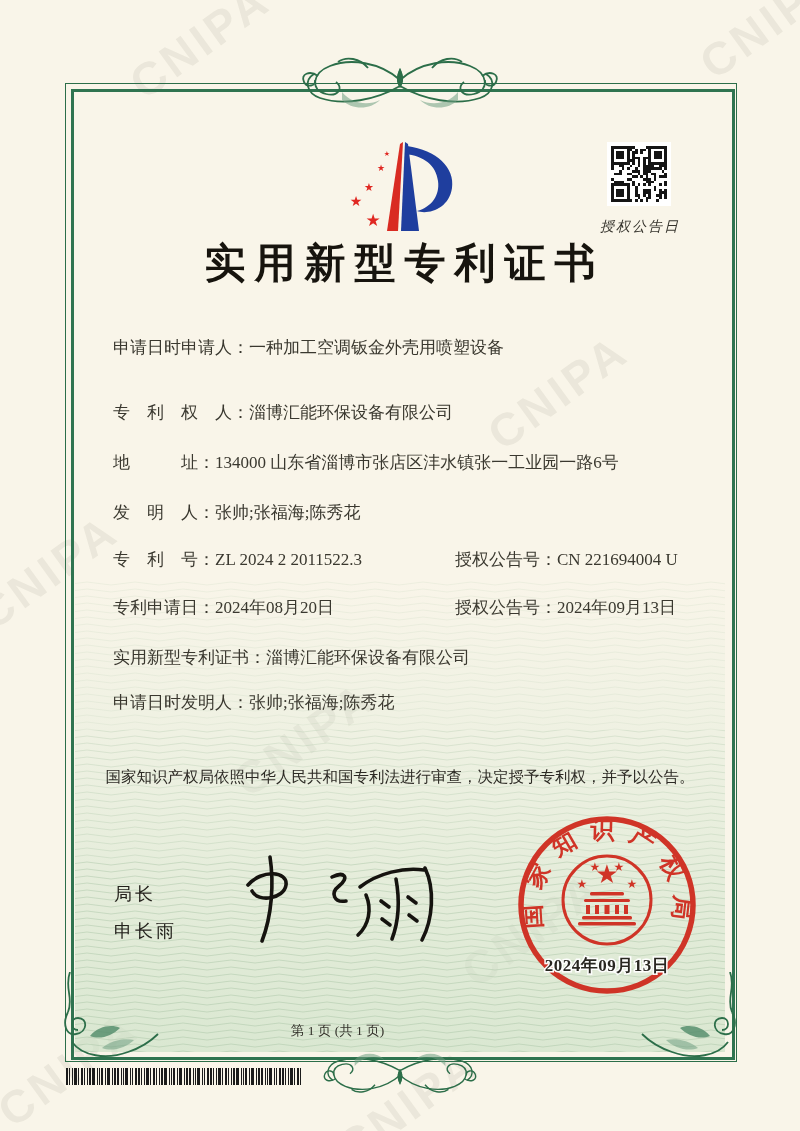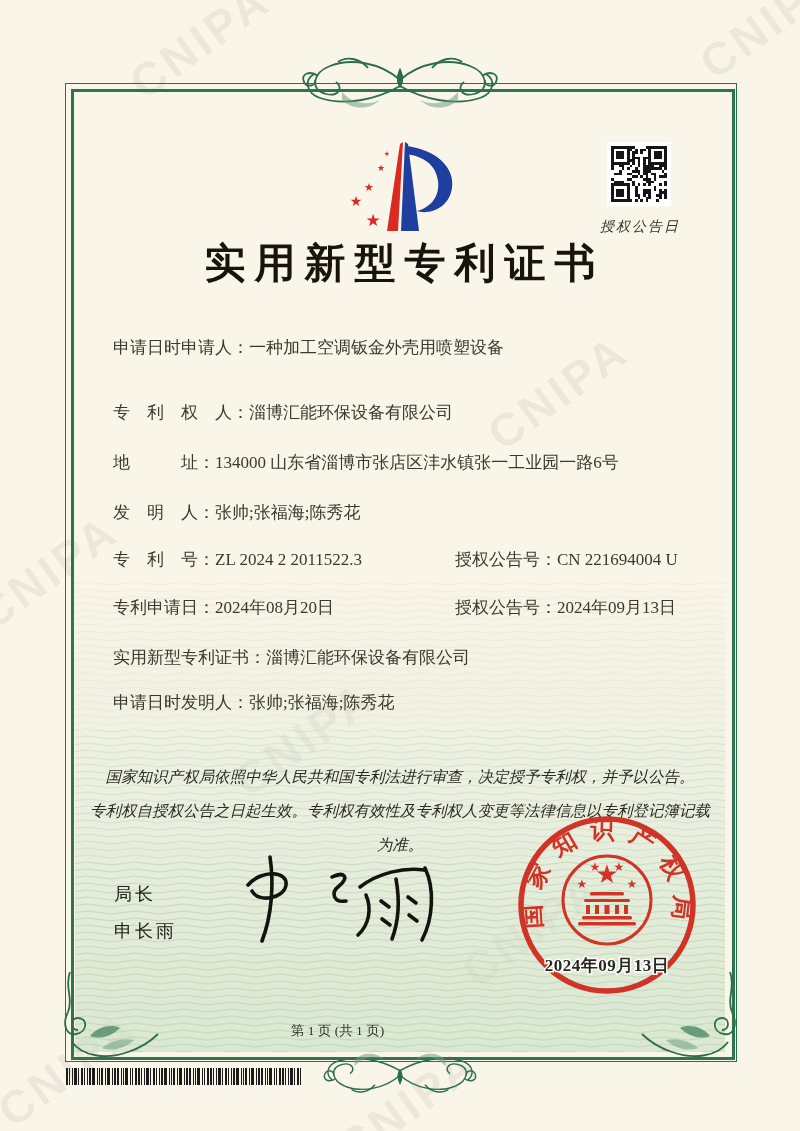--- a/index.html
+++ b/index.html
@@ -27,21 +27,21 @@
          font-style:italic;letter-spacing:2px;color:#35332c;}
   .title{position:absolute;left:0;top:236px;width:800px;text-align:center;font-size:41px;
          font-weight:700;letter-spacing:9px;text-indent:9px;color:#17140e;}
   
   .fields{position:absolute;left:113px;top:330px;width:610px;font-size:17px;color:#3a382f;}
   .frow{position:absolute;left:0;white-space:nowrap;}
   .r0{top:6px}.r1{top:71px}.r2{top:121px}.r3{top:171px}.r4{top:218px}.r5{top:266px}.r6{top:316px}.r7{top:361px}
   .fcol2{position:absolute;left:342px;top:0;white-space:nowrap;}
   
   .stmt{position:absolute;left:88px;top:760px;width:624px;text-align:center;font-size:15.5px;
-        font-style:italic;font-weight:500;line-height:34px;color:#2c2a24;}
+        font-weight:500;line-height:34px;color:#2c2a24;}
   
   .sig-title{position:absolute;left:114px;top:882px;font-family:"Liberation Sans","DejaVu Sans",sans-serif;
              font-size:18px;letter-spacing:3px;color:#23211c;}
   .sig-name{position:absolute;left:114px;top:919px;font-family:"Liberation Sans","DejaVu Sans",sans-serif;
             font-size:18px;letter-spacing:3px;color:#23211c;}
   .autograph{position:absolute;left:232px;top:843px;}
   
   .seal{position:absolute;left:512px;top:808px;opacity:0.95;}
   .seal-arc{font-size:24px;font-weight:700;letter-spacing:13px;fill:#cf2b1e;}
   .seal-date{font-size:17px;font-weight:700;fill:#1f1c17;letter-spacing:0.5px;
@@ -606,21 +606,20 @@
     <div class="frow r6">
       <span>实用新型专利证书：</span><span>淄博汇能环保设备有限公司</span>
     </div>
     <div class="frow r7">
       <span>申请日时发明人：</span><span>张帅;张福海;陈秀花</span>
     </div>
   </div>
 
   <div class="stmt">
     <div>国家知识产权局依照中华人民共和国专利法进行审查，决定授予专利权，并予以公告。</div>
-    <div>专利权自授权公告之日起生效。专利权有效性及专利权人变更等法律信息以专利登记簿记载为准。</div>
   </div>
 
   <div class="sig-title">局长</div>
   <div class="sig-name">申长雨</div>
   <svg class="autograph" width="205" height="105" viewBox="0 0 205 105" fill="none" stroke="#15130f" stroke-width="3.6" stroke-linecap="round" stroke-linejoin="round">
     <path d="M38,14 C42,40 40,72 30,98"></path>
     <path d="M16,42 C30,26 56,28 54,42 C52,56 26,60 20,48"></path>
     <path d="M100,34 C112,28 118,34 107,43 C98,50 102,60 114,58"></path>
     <path d="M128,44 C146,30 172,24 192,27"></path>
     <path d="M193,25 C203,46 201,76 190,97"></path>

